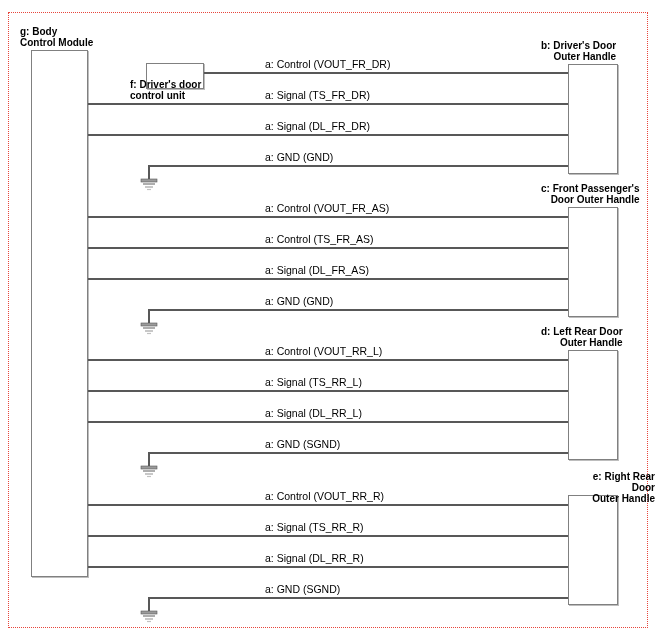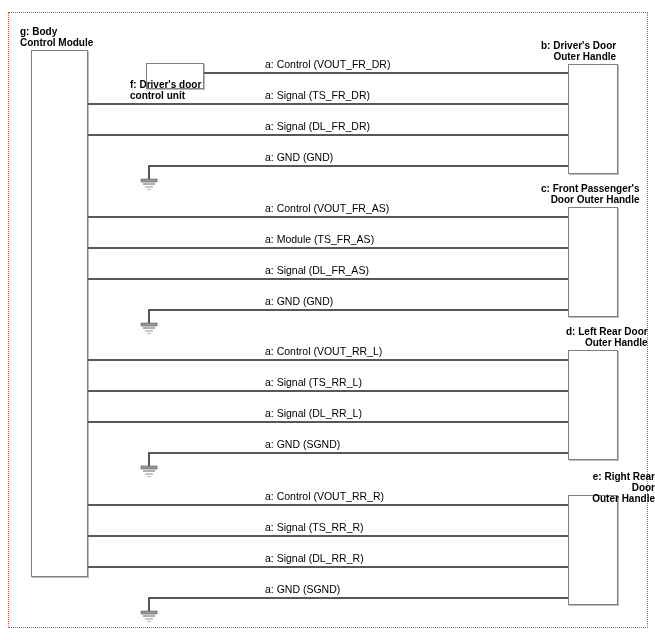--- a/index.html
+++ b/index.html
@@ -95,21 +95,21 @@
 control unit</div>
 
   <div id="handles-layer">
       <div class="box" style="left: 568px; top: 64px; width: 50px; height: 110px;"></div>
       <div class="box-label right" style="left: 541px; top: 40px;">b: Driver's Door
 Outer Handle</div>
       <div class="box" style="left: 568px; top: 207px; width: 50px; height: 110px;"></div>
       <div class="box-label right" style="left: 541px; top: 183px;">c: Front Passenger's
 Door Outer Handle</div>
       <div class="box" style="left: 568px; top: 350px; width: 50px; height: 110px;"></div>
-      <div class="box-label right" style="left: 541px; top: 326px; margin-left: 25px;">d: Left Rear Door
+      <div class="box-label right" style="left: 541px; top: 326px;">d: Left Rear Door
 Outer Handle</div>
       <div class="box" style="left: 568px; top: 495px; width: 50px; height: 110px;"></div>
       <div class="box-label right" style="left: 568px; top: 471px;">e: Right Rear Door
 Outer Handle</div>
     </div>
   <div id="wires-layer">
       <div class="wire-h" style="left: 204px; top: 72px; width: 364px;"></div>
       <div class="wire-h" style="left: 88px; top: 103px; width: 480px;"></div>
       <div class="wire-h" style="left: 88px; top: 134px; width: 480px;"></div>
       <div class="wire-h" style="left: 148px; top: 165px; width: 420px;"></div>
@@ -159,21 +159,21 @@
           <line x1="7" y1="12" x2="15" y2="12" stroke="#b0b0b0" stroke-width="1.4"></line>
           <line x1="9" y1="14.5" x2="13" y2="14.5" stroke="#c2c2c2" stroke-width="1.2"></line>
         </svg></div>
     </div>
   <div id="wire-labels-layer">
       <div class="wire-label" style="left: 265px; top: 58px;">a: Control (VOUT_FR_DR)</div>
       <div class="wire-label" style="left: 265px; top: 89px;">a: Signal (TS_FR_DR)</div>
       <div class="wire-label" style="left: 265px; top: 120px;">a: Signal (DL_FR_DR)</div>
       <div class="wire-label" style="left: 265px; top: 151px;">a: GND (GND)</div>
       <div class="wire-label" style="left: 265px; top: 202px;">a: Control (VOUT_FR_AS)</div>
-      <div class="wire-label" style="left: 265px; top: 233px;">a: Module (TS_FR_AS)</div>
+      <div class="wire-label" style="left: 265px; top: 233px;">a: Control (TS_FR_AS)</div>
       <div class="wire-label" style="left: 265px; top: 264px;">a: Signal (DL_FR_AS)</div>
       <div class="wire-label" style="left: 265px; top: 295px;">a: GND (GND)</div>
       <div class="wire-label" style="left: 265px; top: 345px;">a: Control (VOUT_RR_L)</div>
       <div class="wire-label" style="left: 265px; top: 376px;">a: Signal (TS_RR_L)</div>
       <div class="wire-label" style="left: 265px; top: 407px;">a: Signal (DL_RR_L)</div>
       <div class="wire-label" style="left: 265px; top: 438px;">a: GND (SGND)</div>
       <div class="wire-label" style="left: 265px; top: 490px;">a: Control (VOUT_RR_R)</div>
       <div class="wire-label" style="left: 265px; top: 521px;">a: Signal (TS_RR_R)</div>
       <div class="wire-label" style="left: 265px; top: 552px; text-align: center;">a: Signal (DL_RR_R)</div>
       <div class="wire-label" style="left: 265px; top: 583px;">a: GND (SGND)</div>

